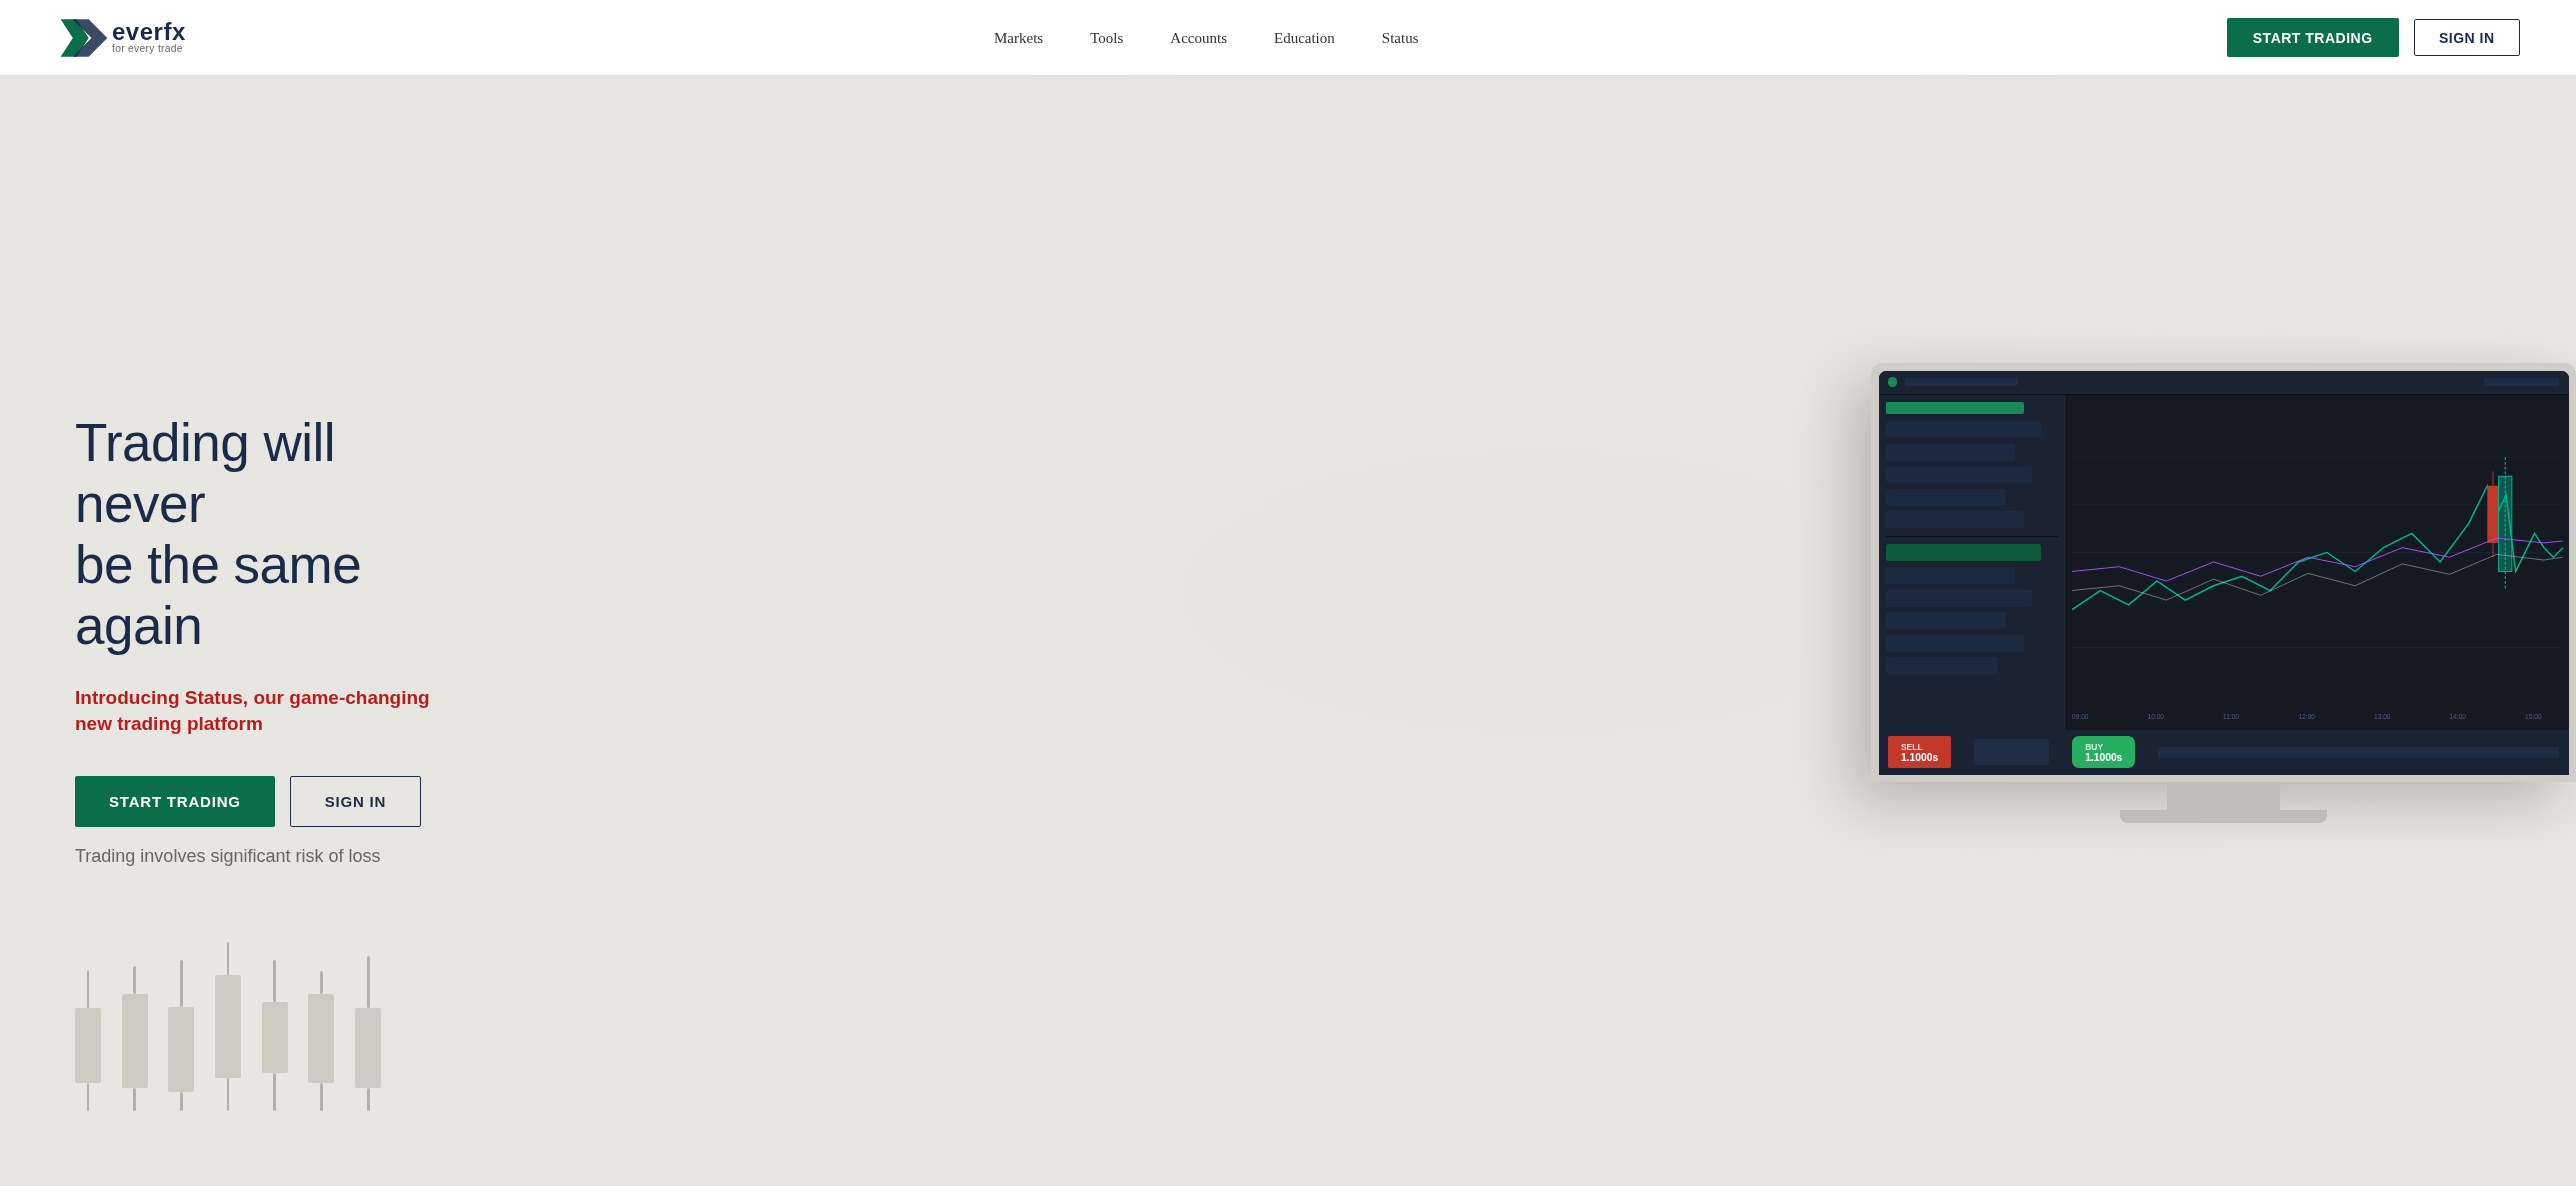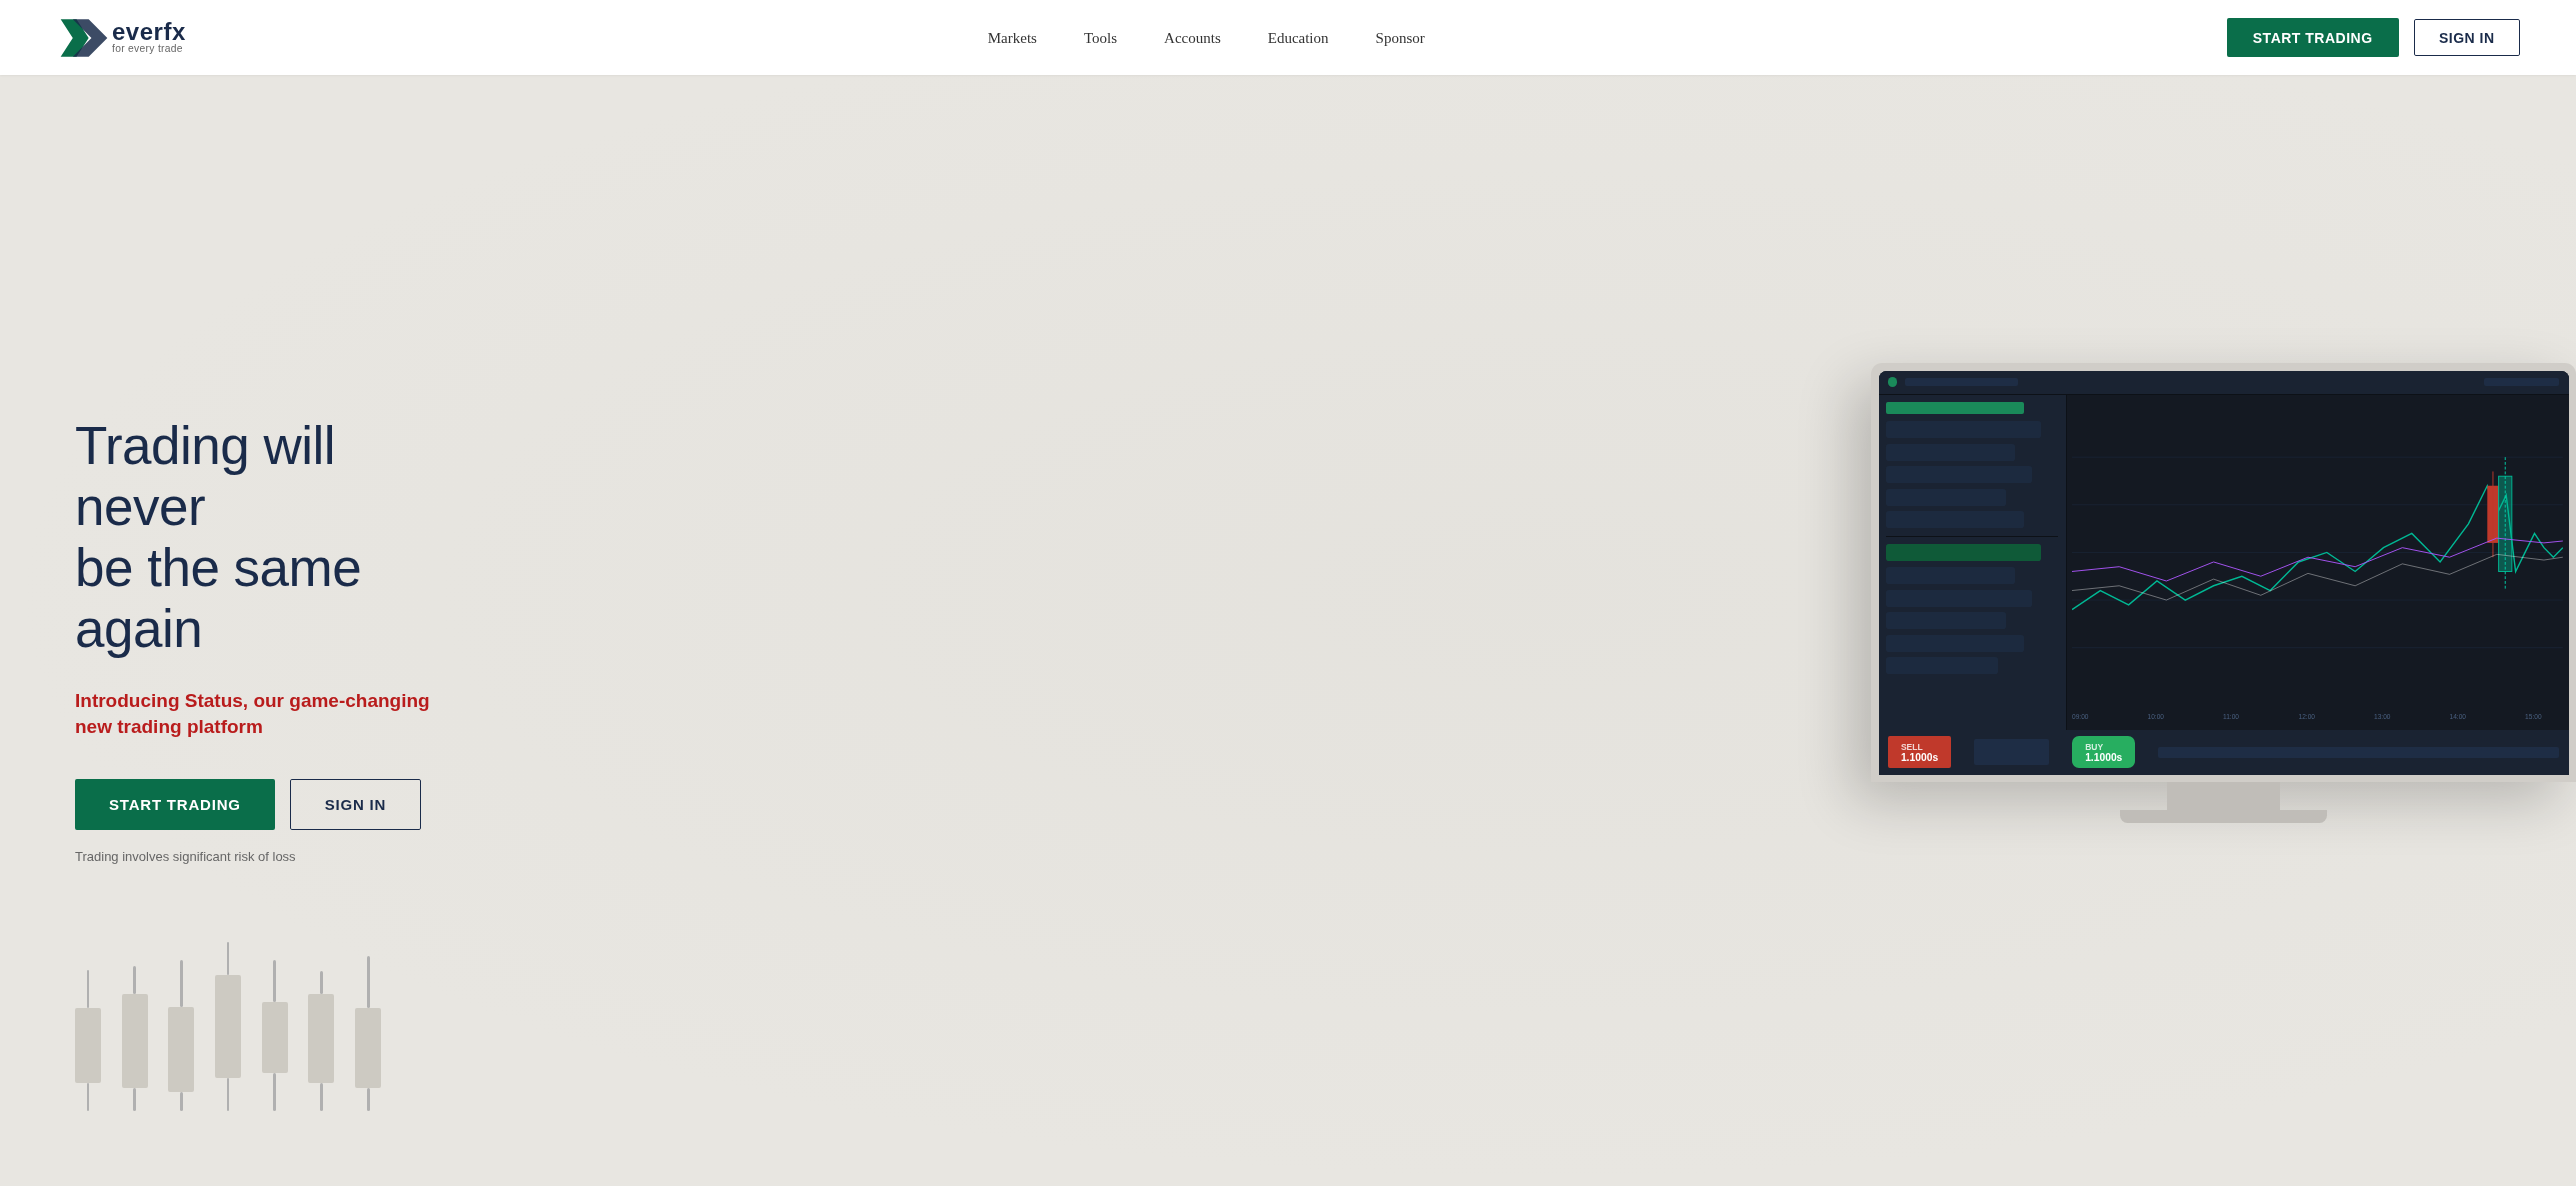--- a/index.html
+++ b/index.html
@@ -164,21 +164,21 @@
       padding: 15px 34px;
       font-size: 15px;
       font-weight: 600;
       letter-spacing: 0.8px;
       cursor: pointer;
       border-radius: 1.9px;
       text-transform: uppercase;
     }
 
     .hero-disclaimer {
-      font-size: 13px;
+      font-size: 18px;
       color: #666;
     }
 
     .sponsor-section {
       display: flex;
       align-items: center;
       gap: 19px;
       margin-top: 9.4px;
     }
 
@@ -400,21 +400,21 @@
       <span class="logo-name">everfx</span>
       <span class="logo-tagline">for every trade</span>
     </div>
   </div>
 
   <ul class="nav-links">
     <li><a href="#">Markets</a></li>
     <li><a href="#">Tools</a></li>
     <li><a href="#">Accounts</a></li>
     <li><a href="#">Education</a></li>
-    <li><a href="#">Sponsor</a></li>
+    <li><a href="#">Status</a></li>
   </ul>
 
   <div class="nav-actions">
     <button class="btn-start-trading-nav">START TRADING</button>
     <button class="btn-sign-in-nav">SIGN IN</button>
   </div>
 </nav>
 
 <section class="hero">
   <div class="hero-bg-overlay"></div>

